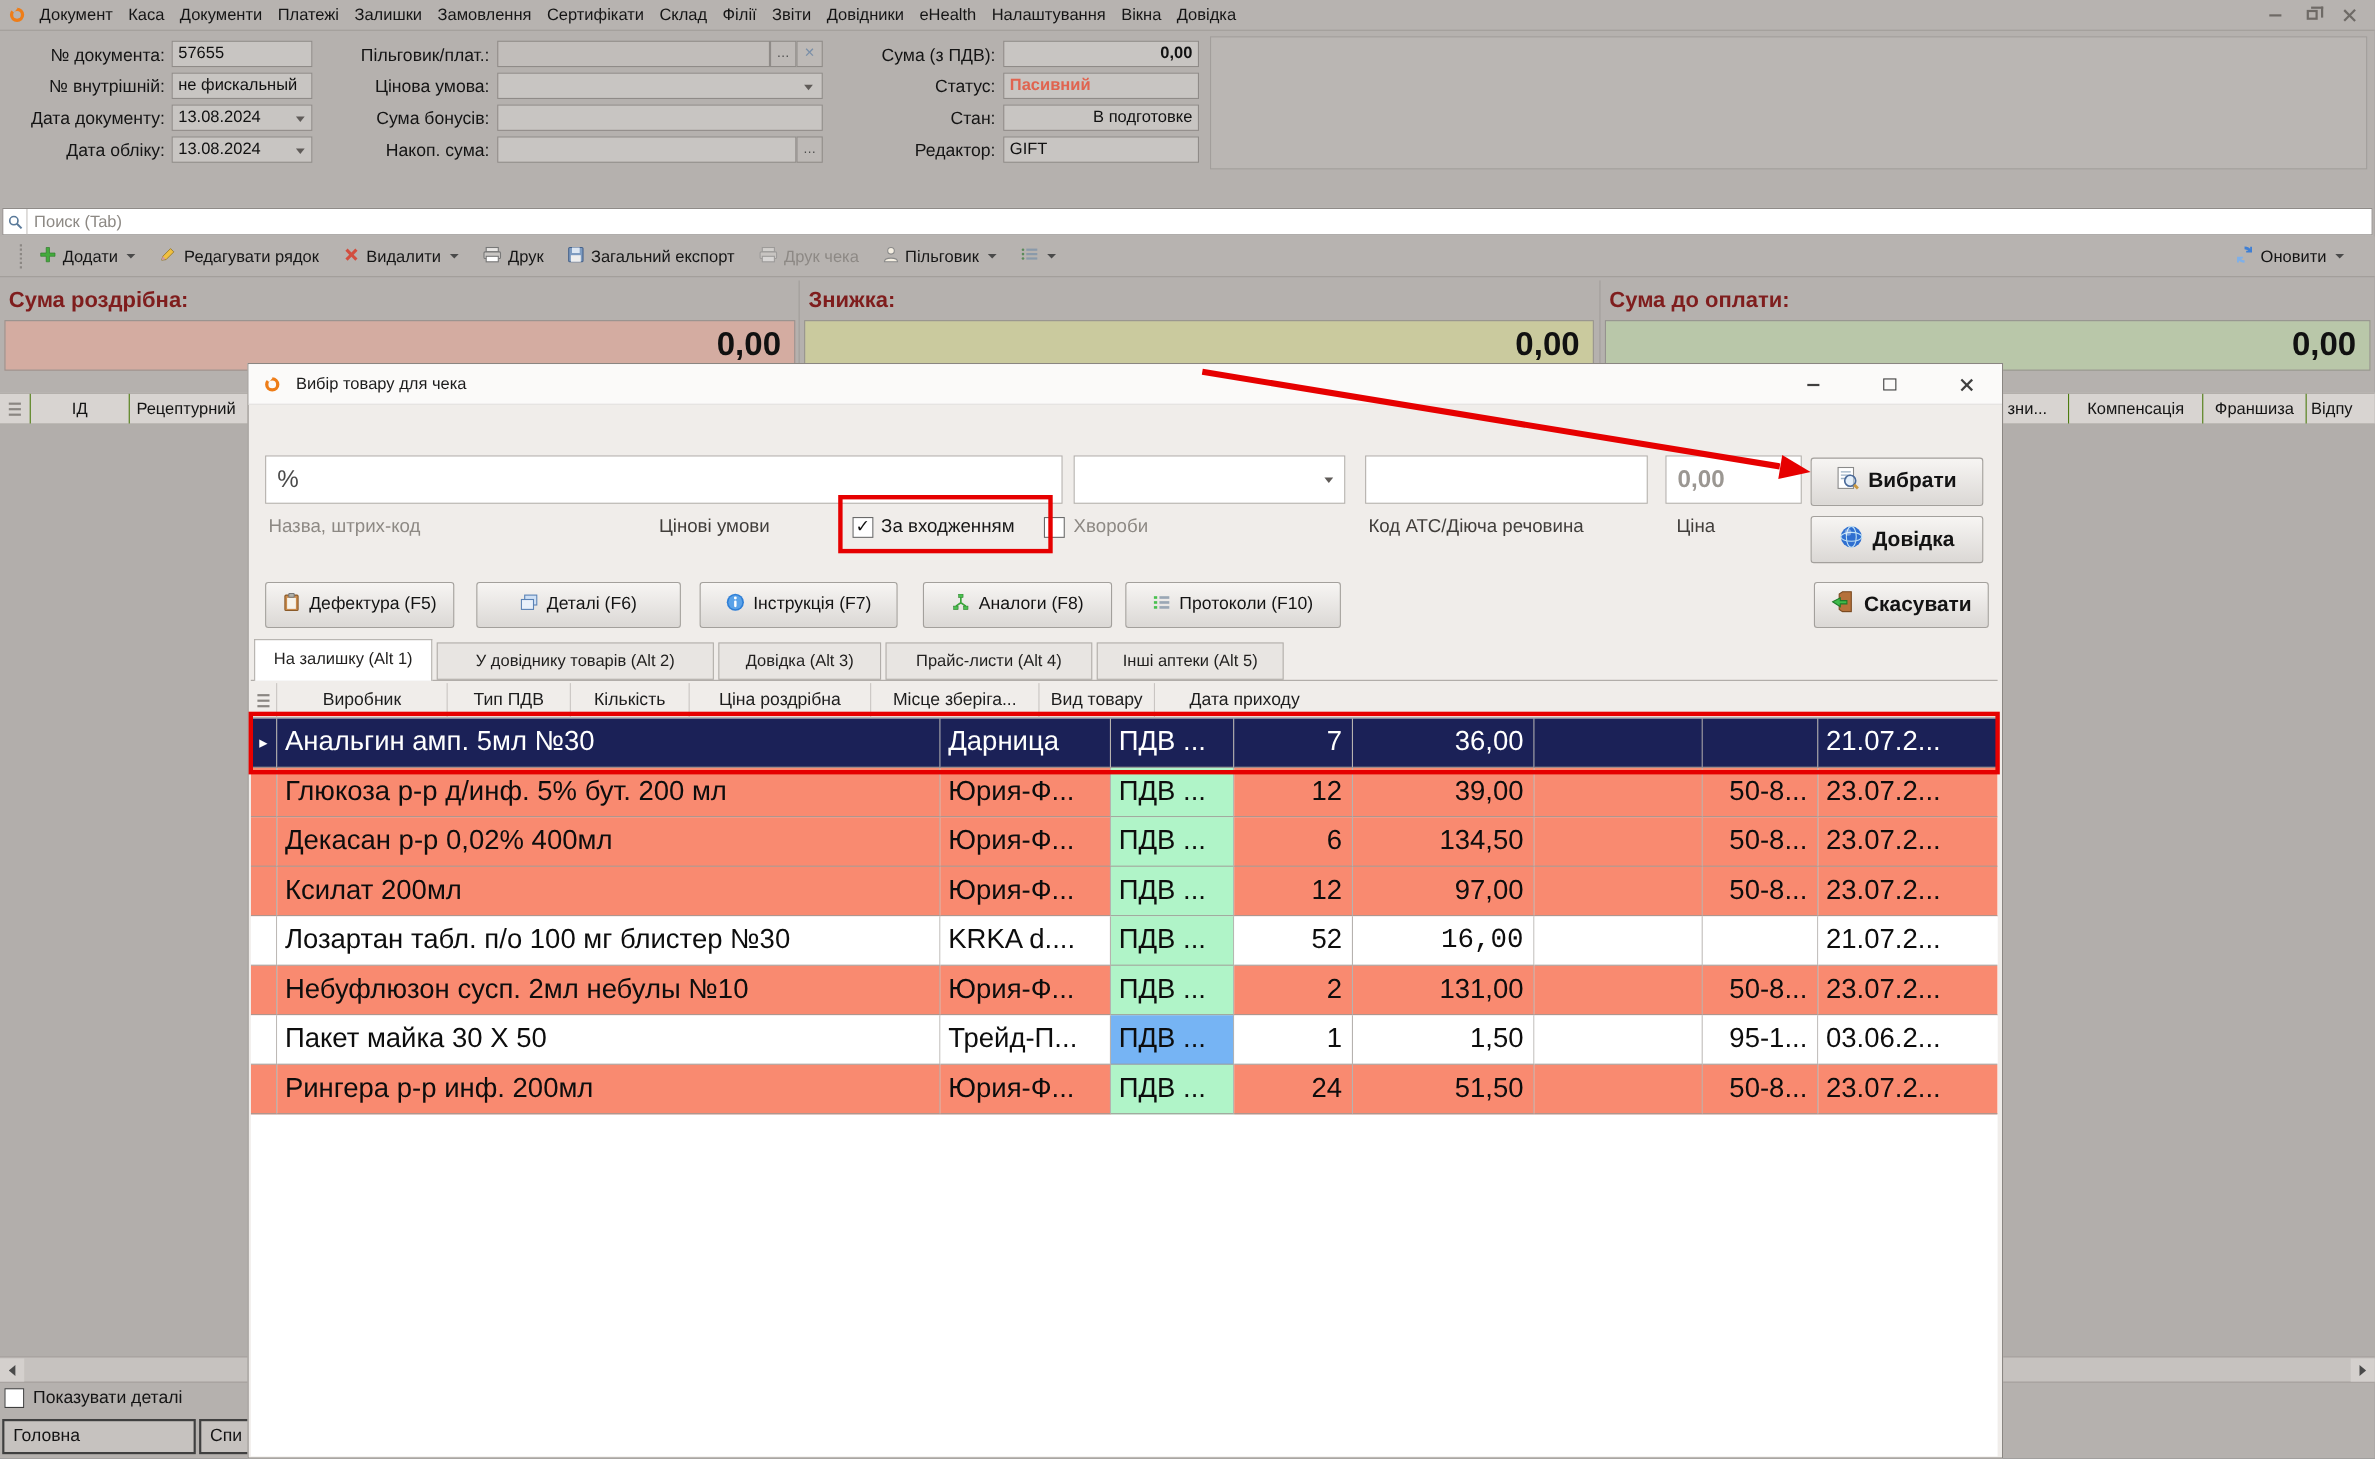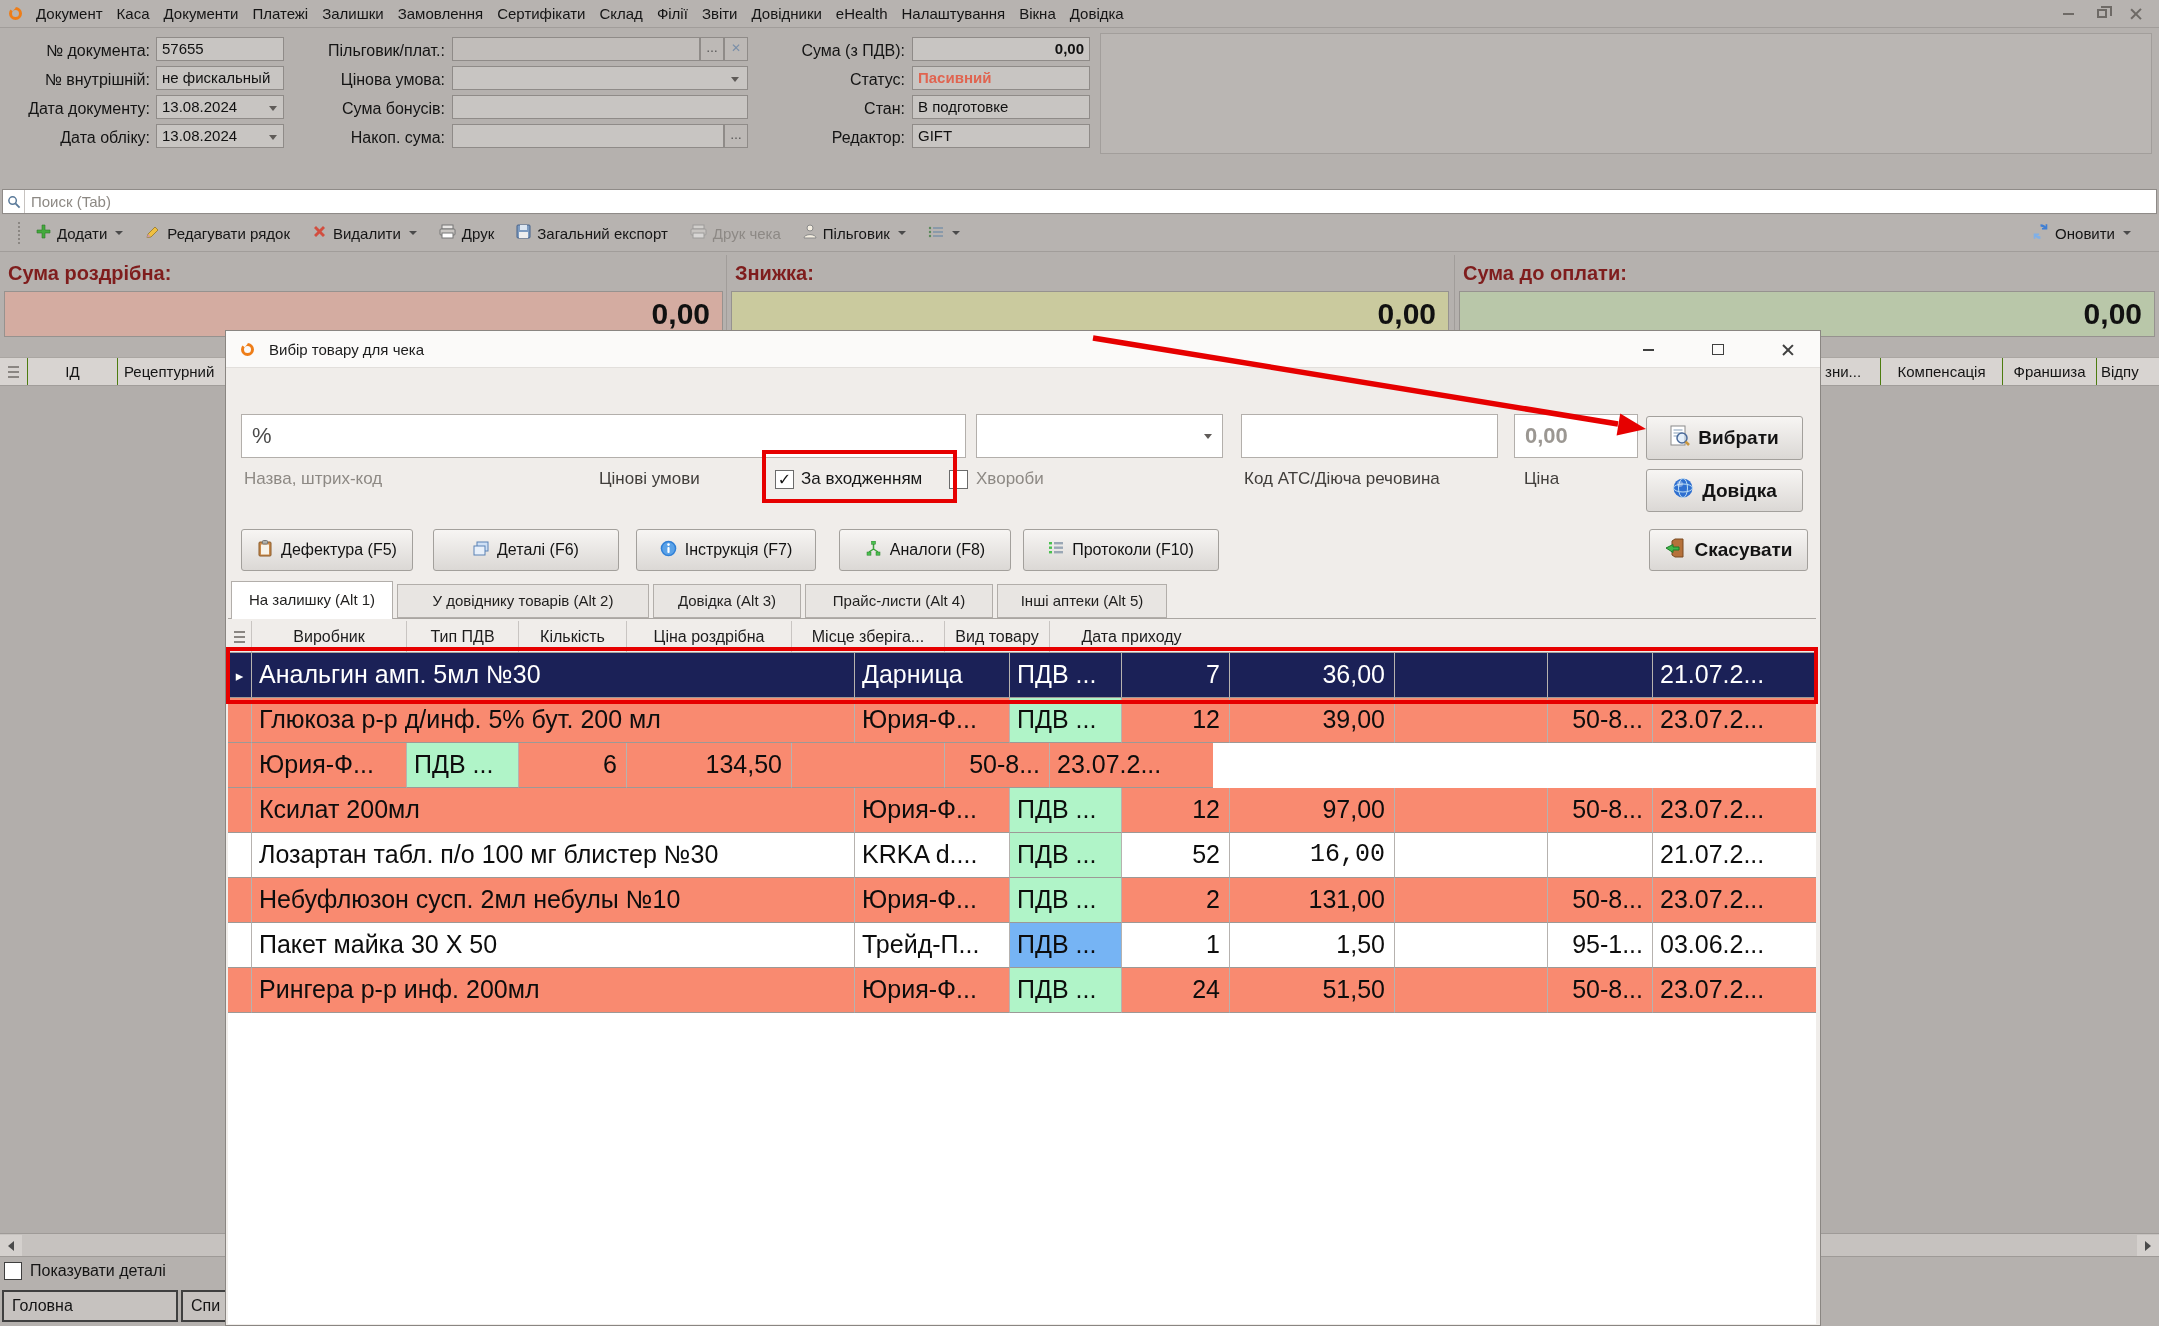--- a/index.html
+++ b/index.html
@@ -191,21 +191,21 @@
 
     <div class="flabel abs" style="left:260px;top:98px;width:185px;">Накоп. сума:</div>
     <div class="ffield abs" style="left:452px;top:96px;width:272px;"></div>
     <div class="fbtn abs" style="left:724px;top:96px;width:24px;">…</div>
 
     <div class="flabel abs" style="left:720px;top:11px;width:185px;">Сума (з ПДВ):</div>
     <div class="ffield abs" style="left:912px;top:9px;width:178px;text-align:right;font-weight:bold;">0,00</div>
     <div class="flabel abs" style="left:720px;top:40px;width:185px;">Статус:</div>
     <div class="ffield abs" style="left:912px;top:38px;width:178px;font-weight:bold;color:var(--status-text);">Пасивний</div>
     <div class="flabel abs" style="left:720px;top:69px;width:185px;">Стан:</div>
-    <div class="ffield abs" style="left:912px;top:67px;width:178px;">В подготовке</div>
+    <div class="ffield abs" style="left:912px;top:67px;width:178px;text-align:right;">В подготовке</div>
     <div class="flabel abs" style="left:720px;top:98px;width:185px;">Редактор:</div>
     <div class="ffield abs" style="left:912px;top:96px;width:178px;">GIFT</div>
 
     <div class="form-panel abs" style="left:1100px;top:5px;width:1052px;height:121px;"></div>
   </div>
 
   <div class="search-row abs">
     <span class="search-iconbox">
       <svg width="14" height="14" viewBox="0 0 15 15">
           <circle cx="6" cy="6" r="4" fill="none" stroke="#5a7a9a" stroke-width="1.6"></circle>
@@ -475,20 +475,21 @@
             <div class="pcell l" style="width: 155px;">Юрия-Ф...</div>
             <div class="pcell l vat-mint" style="width: 112px;">ПДВ ...</div>
             <div class="pcell r" style="width: 108px;">12</div>
             <div class="pcell r" style="width: 165px;">39,00</div>
             <div class="pcell l" style="width: 153px;"></div>
             <div class="pcell r" style="width: 105px;">50-8...</div>
             <div class="pcell l" style="width: 163px; border-right: none;">23.07.2...</div>
           </div>
           <div class="prow salmon">
             <div class="pcell selc" style="width: 24px;"></div>
+            <div class="pcell l" style="width: 603px;">Декасан р-р 0,02% 400мл</div>
             <div class="pcell l" style="width: 155px;">Юрия-Ф...</div>
             <div class="pcell l vat-mint" style="width: 112px;">ПДВ ...</div>
             <div class="pcell r" style="width: 108px;">6</div>
             <div class="pcell r" style="width: 165px;">134,50</div>
             <div class="pcell l" style="width: 153px;"></div>
             <div class="pcell r" style="width: 105px;">50-8...</div>
             <div class="pcell l" style="width: 163px; border-right: none;">23.07.2...</div>
           </div>
           <div class="prow salmon">
             <div class="pcell selc" style="width: 24px;"></div>

